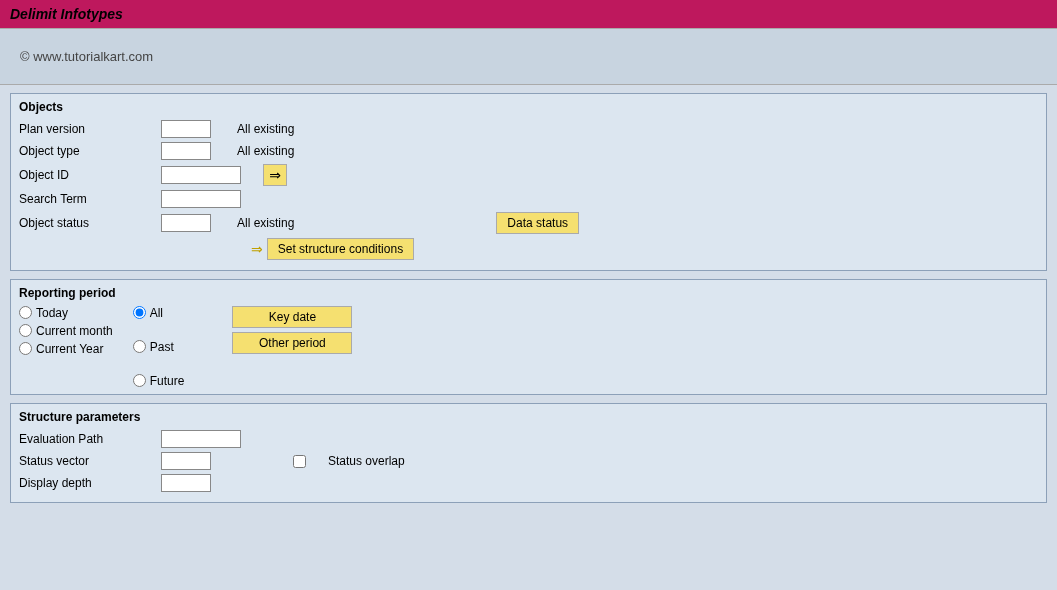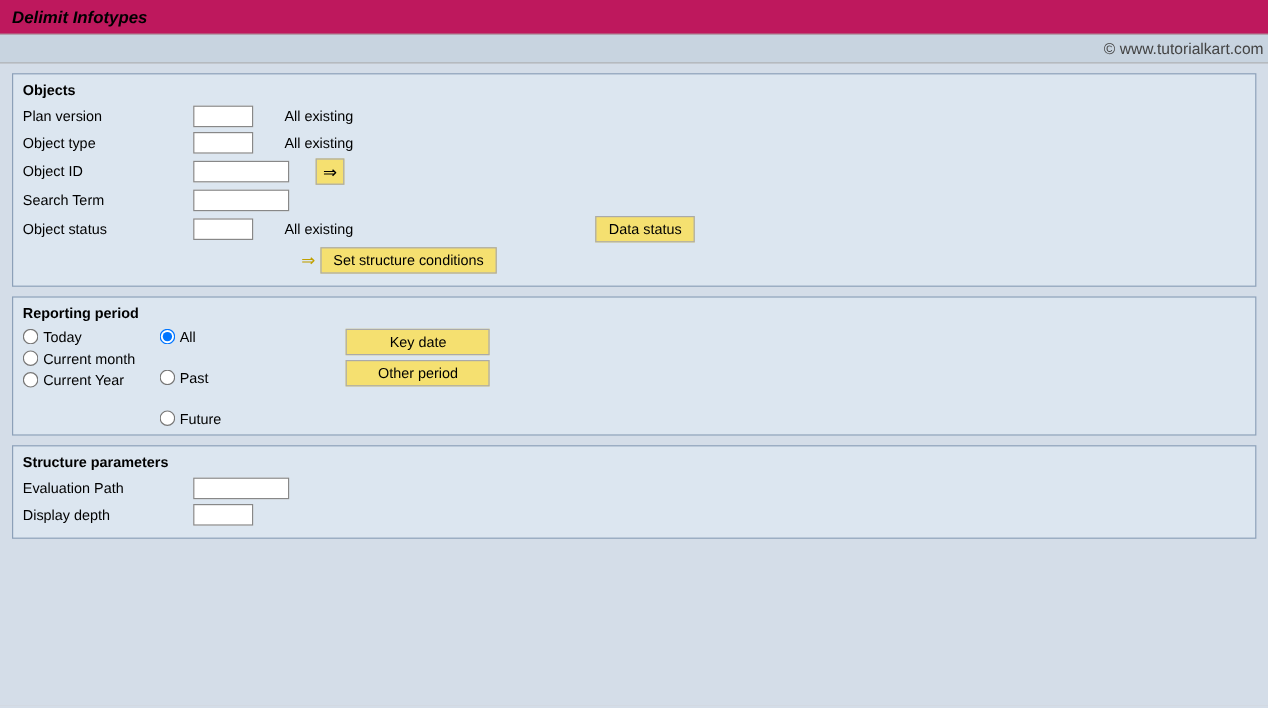--- a/index.html
+++ b/index.html
@@ -16,22 +16,22 @@
       padding: 6px 10px;
       border-bottom: 1px solid #aaa;
     }
     .title-bar span {
       font-weight: bold;
       font-style: italic;
       font-size: 14px;
     }
     .watermark-bar {
       background: #c8d4e0;
-      text-align: right;
-      padding: 4px;
+      text-align: left;
+      padding: 20px;
       font-size: 13px;
       color: #444;
       border-bottom: 1px solid #aaa;
     }
     .main-content {
       background: #d4dde8;
       padding: 8px 10px;
       height: calc(590px - 55px);
     }
     .section {
@@ -94,21 +94,21 @@
       gap: 4px;
       font-size: 12px;
     }
     .reporting-period-content {
       display: flex;
       gap: 20px;
       align-items: flex-start;
     }
     .col-left { display: flex; flex-direction: column; gap: 4px; }
     .col-right { display: flex; flex-direction: column; gap: 20px; }
-    .col-buttons { display: flex; flex-direction: column; gap: 4px; margin-left: 84px; }
+    .col-buttons { display: flex; flex-direction: column; gap: 4px; margin-left: 28px; }
     .bottom-section {
       padding: 6px 10px;
       background: #d4dde8;
     }
   </style>
 </head>
 <body>
 
 <div class="title-bar">
   <span>Delimit Infotypes</span>
@@ -203,20 +203,26 @@
     </div>
   </div>
 
   <div class="section">
     <div class="section-title">Structure parameters</div>
     <div class="form-row">
       <span class="form-label">Evaluation Path</span>
       <input type="text" class="form-input form-input-md" value="" style="">
     </div>
     <div class="form-row">
+      <span class="form-label">Status vector</span>
+      <input type="text" class="form-input form-input-sm" value="" style="">
+      <input type="checkbox" style="margin-left: 60px;">
+      <span>Status overlap</span>
+    </div>
+    <div class="form-row">
       <span class="form-label">Display depth</span>
       <input type="text" class="form-input form-input-sm" value="" style="">
     </div>
   </div>
 
 </div>
 
 <div class="bottom-section">
 
   

